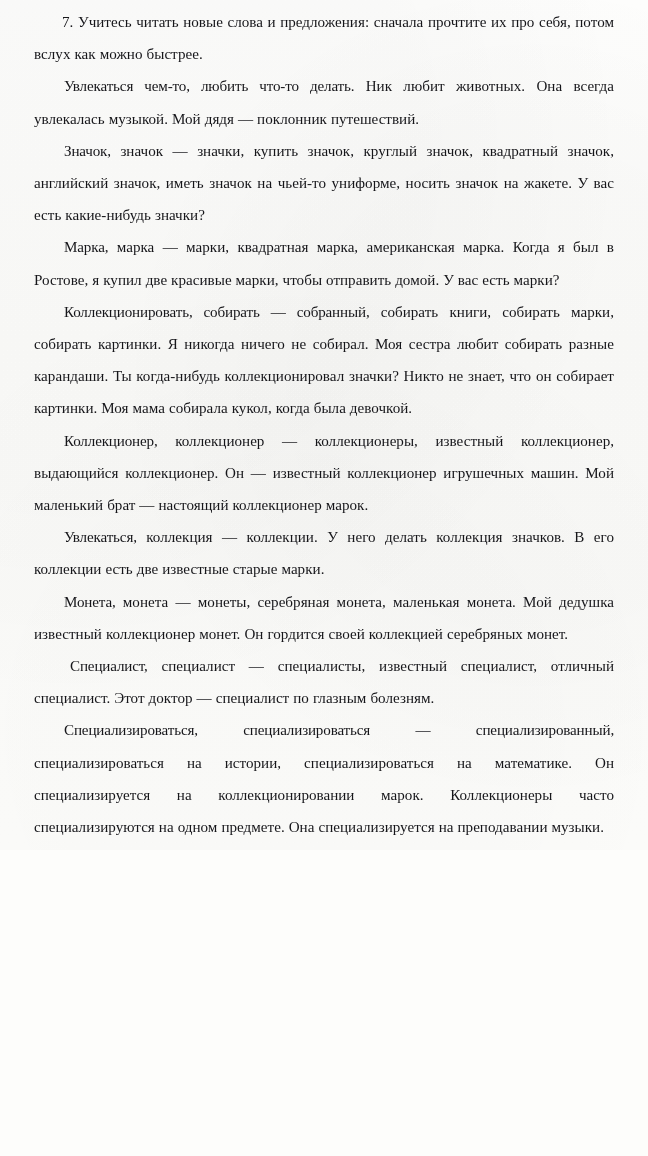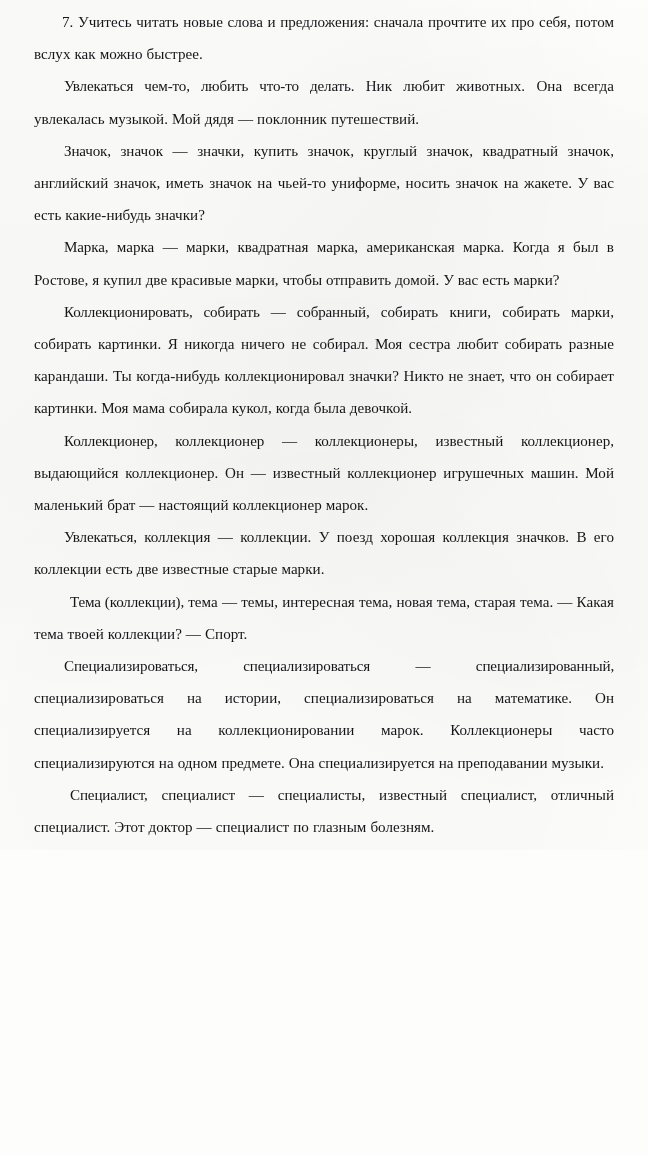--- a/index.html
+++ b/index.html
@@ -66,18 +66,18 @@
 <body>
 
 <div class="page">
   <div class="text-column" id="text-column">
       <p class="para indent-first"><span>7. Учитесь читать новые слова и предложения: сначала прочтите их про себя, потом вслух как можно быстрее.</span></p>
       <p class="para"><b class="lead">Увлекаться чем-то, любить что-то делать.</b><span> Ник любит животных. Она всегда увлекалась музыкой. Мой дядя — поклонник путешествий.</span></p>
       <p class="para"><b class="lead">Значок,</b><span> значок — значки, купить значок, круглый значок, квадратный значок, английский значок, иметь значок на чьей-то униформе, носить значок на жакете. У вас есть какие-нибудь значки?</span></p>
       <p class="para"><b class="lead">Марка,</b><span> марка — марки, квадратная марка, американская марка. Когда я был в Ростове, я купил две красивые марки, чтобы отправить домой. У вас есть марки?</span></p>
       <p class="para"><b class="lead">Коллекционировать, собирать — собранный,</b><span> собирать книги, собирать марки, собирать картинки. Я никогда ничего не собирал. Моя сестра любит собирать разные карандаши. Ты когда-нибудь коллекционировал значки? Никто не знает, что он собирает картинки. Моя мама собирала кукол, когда была девочкой.</span></p>
       <p class="para"><b class="lead">Коллекционер,</b><span> коллекционер — коллекционеры, известный коллекционер, выдающийся коллекционер. Он — известный коллекционер игрушечных машин. Мой маленький брат — настоящий коллекционер марок.</span></p>
-      <p class="para"><b class="lead">Увлекаться,</b><span> коллекция — коллекции. У поезд хорошая коллекция значков. В его коллекции есть две известные старые марки.</span></p>
-      <p class="para indent-wide"><b class="lead">Тема (коллекции),</b><span> тема — темы, интересная тема, новая тема, старая тема. — Какая тема твоей коллекции? — Спорт.</span></p>
+      <p class="para"><b class="lead">Увлекаться,</b><span> коллекция — коллекции. У него делать коллекция значков. В его коллекции есть две известные старые марки.</span></p>
+      <p class="para"><b class="lead">Монета,</b><span> монета — монеты, серебряная монета, маленькая монета. Мой дедушка известный коллекционер монет. Он гордится своей коллекцией серебряных монет.</span></p>
+      <p class="para indent-wide"><b class="lead">Специалист,</b><span> специалист — специалисты, известный специалист, отличный специалист. Этот доктор — специалист по глазным болезням.</span></p>
       <p class="para"><b class="lead">Специализироваться, специализироваться — специализированный,</b><span> специализироваться на истории, специализироваться на математике. Он специализируется на коллекционировании марок. Коллекционеры часто специализируются на одном предмете. Она специализируется на преподавании музыки.</span></p>
-      <p class="para indent-wide"><b class="lead">Специалист,</b><span> специалист — специалисты, известный специалист, отличный специалист. Этот доктор — специалист по глазным болезням.</span></p>
     </div>
 </div>
 
 </body></html>

